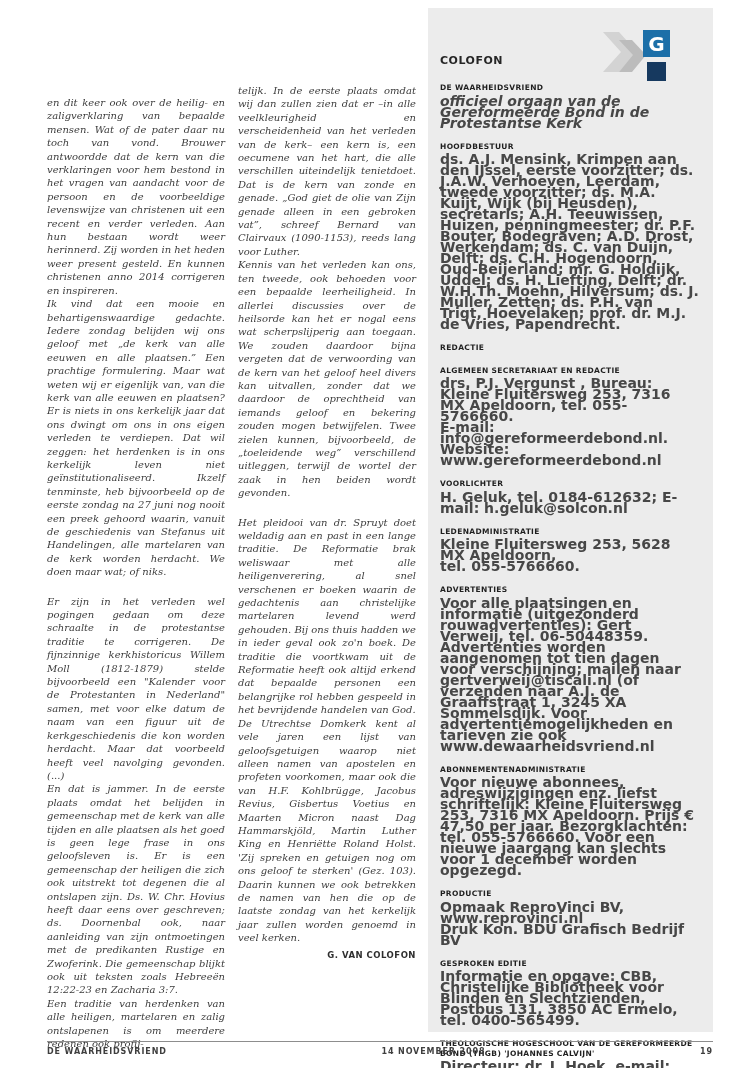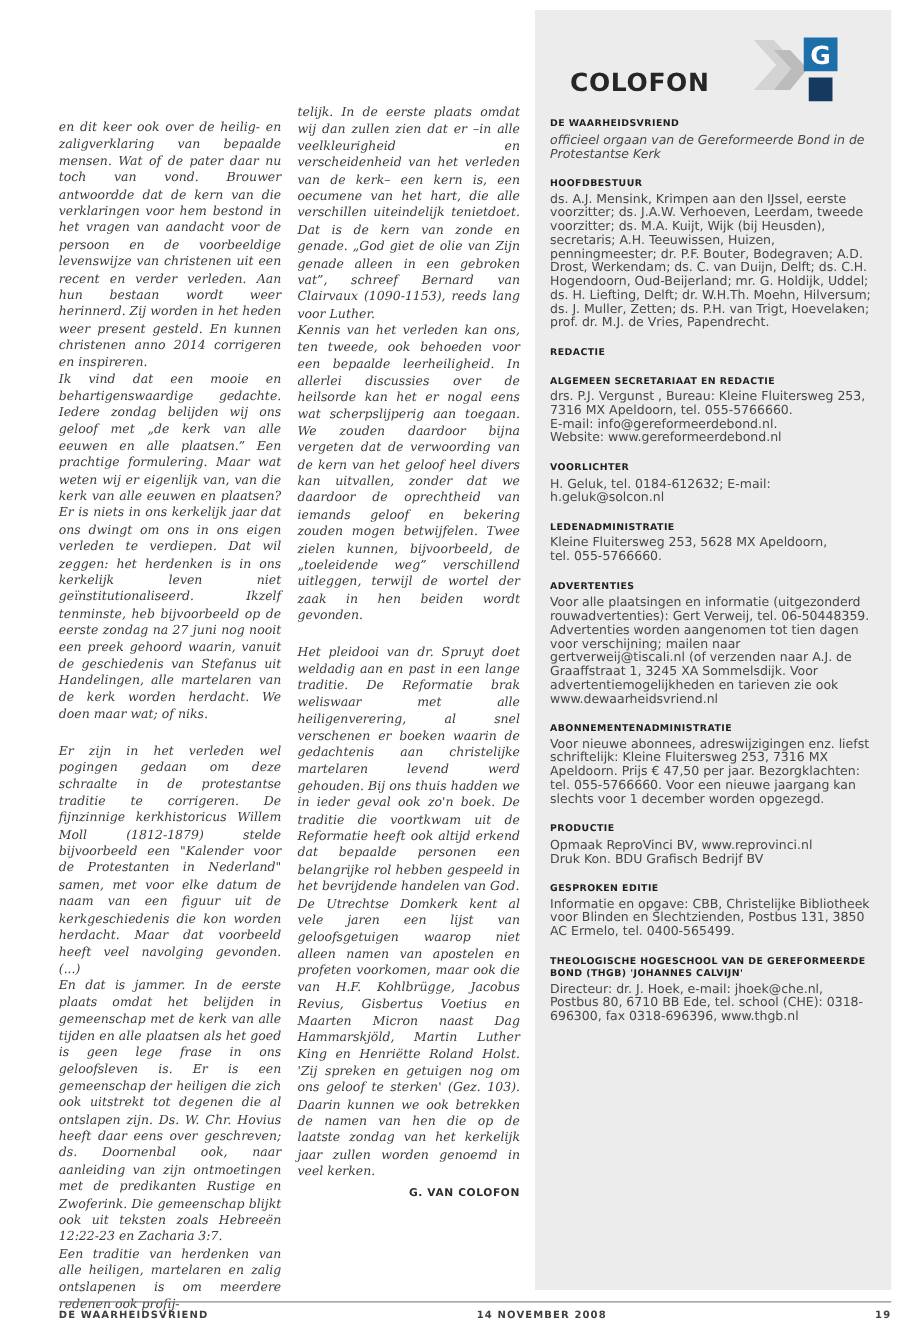--- a/index.html
+++ b/index.html
@@ -26,32 +26,33 @@
     letter-spacing:0.5px; color:#2e2e2e; margin-top:4px !important;
   }
 
   
   .sidebar {
     position:absolute; left:428px; top:8px; width:285px; height:1024px;
     background:#ececec; box-sizing:border-box; padding:46px 14px 0 12px;
     font-family:"DejaVu Sans", sans-serif;
   }
   .colofon-title {
-    margin:0 0 16px 16px; font-size:20px; font-weight:bold;
+    margin:0 0 16px 0; font-size:11px; font-weight:bold;
     letter-spacing:0.5px; color:#262626; font-family:"DejaVu Sans", sans-serif;
   }
   .logo { position:absolute; top:20px; right:40px; width:72px; height:56px; }
   .section { margin-bottom:13px; }
   .section h2 {
     margin:0 0 3px 0; font-size:7.5px; line-height:9.5px; font-weight:bold;
     letter-spacing:0.35px; color:#1f1f1f; text-transform:uppercase;
   }
   .section p {
-    margin:0; font-size:10px; line-height:11px; color:#474747;
+    margin:0; font-size:14px; line-height:11px; color:#474747;
     white-space:pre-line;
+    font-weight:bold;
   }
   .section p.italic { font-style:italic; }
 
   
   .footer-rule {
     position:absolute; left:47px; top:1041px; width:666px; height:1px;
     background:#8d8d8d;
   }
   .footer {
     position:absolute; left:47px; top:1047px; width:666px;

